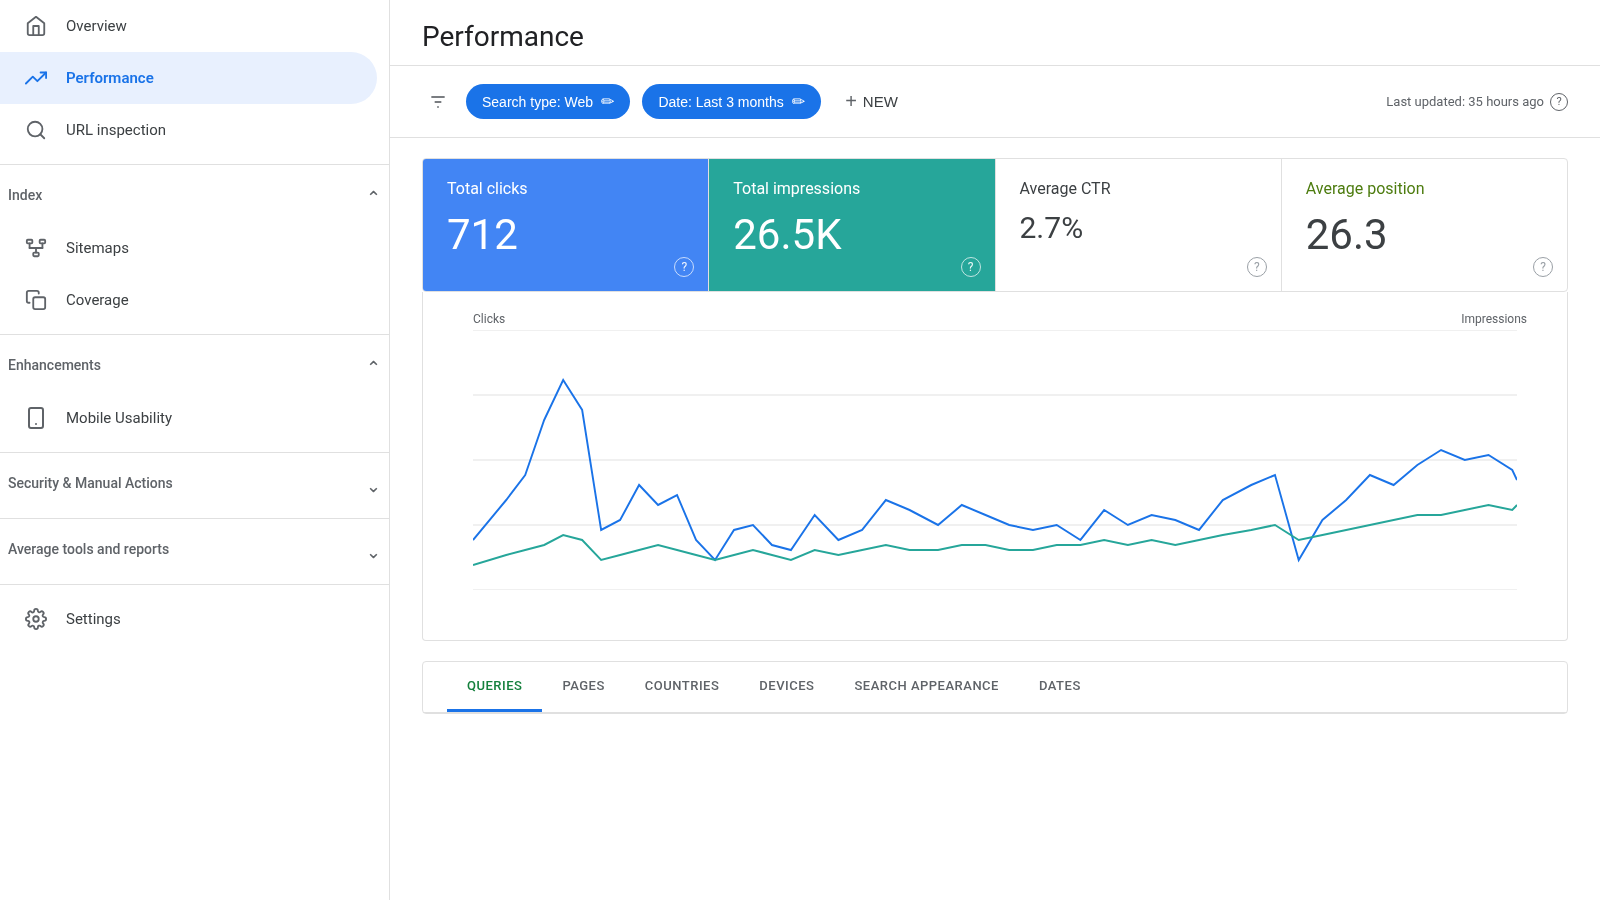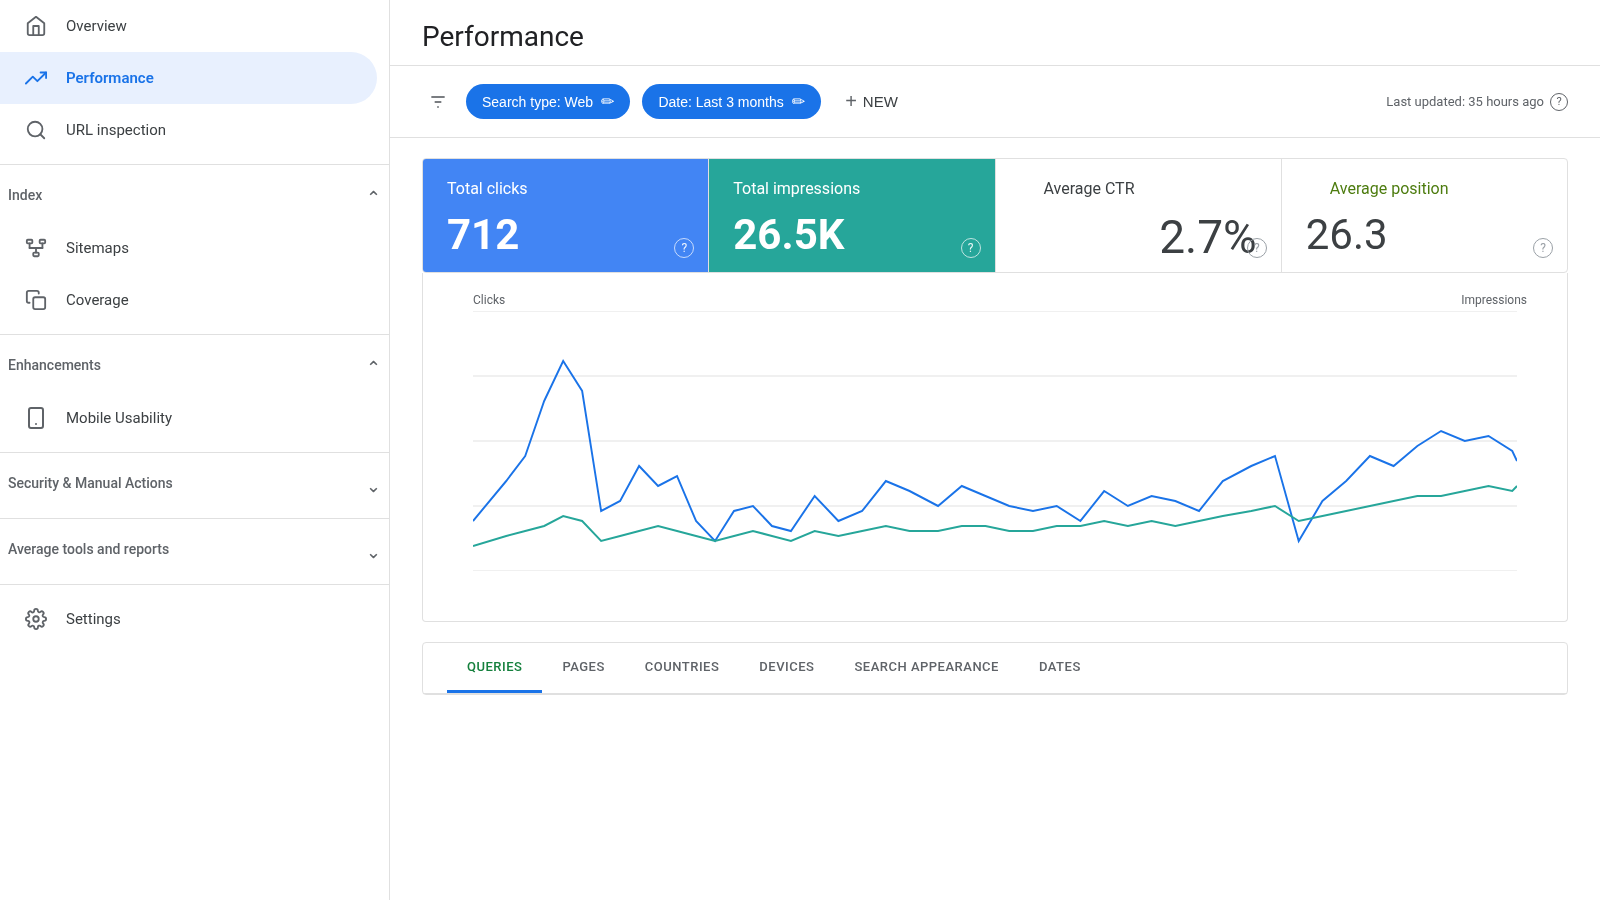--- a/index.html
+++ b/index.html
@@ -131,49 +131,49 @@
     
     .metric-cards {
       display: flex;
       margin: 20px 32px 0 32px;
       border: 1px solid #e0e0e0;
       border-radius: 4px;
       overflow: hidden;
     }
     .metric-card {
       flex: 1;
-      padding: 20px 24px 8px 24px;
+      padding: 20px 24px 32px 24px;
       position: relative;
       border-right: 1px solid #e0e0e0;
     }
     .metric-card:last-child { border-right: none; }
     .metric-card.blue { background: #4285f4; color: #fff; }
     .metric-card.teal { background: #26a69a; color: #fff; }
     .metric-card-label { font-size: 16px; font-weight: 400; margin-bottom: 12px; }
-    .metric-card-value { font-size: 42px; font-weight: 700; }
+    .metric-card-value { font-size: 42px; font-weight: 400; }
     .metric-card .help-icon {
       position: absolute;
       bottom: 14px;
       right: 14px;
       width: 20px;
       height: 20px;
       border: 1.5px solid rgba(255,255,255,0.7);
       border-radius: 50%;
       display: flex;
       align-items: center;
       justify-content: center;
       font-size: 12px;
       color: rgba(255,255,255,0.9);
       cursor: pointer;
     }
     .metric-card.white .help-icon {
       border-color: #9aa0a6;
       color: #9aa0a6;
     }
-    .metric-card.white .metric-card-label { color: #3c4043; margin-left: 24px; }
+    .metric-card.white .metric-card-label { color: #3c4043; }
     .metric-card.white .metric-card-value { color: #3c4043; }
 
     
     .chart-container {
       margin: 0 32px;
       padding: 20px 0 10px 0;
       border: 1px solid #e0e0e0;
       border-top: none;
       border-radius: 0 0 4px 4px;
     }
@@ -376,21 +376,21 @@
       <div class="metric-card-value">712</div>
       <span class="help-icon">?</span>
     </div>
     <div class="metric-card teal">
       <div class="metric-card-label">Total impressions</div>
       <div class="metric-card-value">26.5K</div>
       <span class="help-icon">?</span>
     </div>
     <div class="metric-card white" style="border-right:1px solid #e0e0e0;">
       <div class="metric-card-label" style="color:#3c4043;">Average CTR</div>
-      <div class="metric-card-value" style="color:#3c4043;font-size:46px;font-weight:400;text-align:right;">2.7%</div>
+      <div class="metric-card-value" style="color:#3c4043;font-size:30px;font-weight:400;">2.7%</div>
       <span class="help-icon" style="border-color:#9aa0a6;color:#9aa0a6;">?</span>
     </div>
     <div class="metric-card white">
       <div class="metric-card-label" style="color:#4d7c0f;">Average position</div>
       <div class="metric-card-value" style="color:#3c4043;font-size:42px;font-weight:400;">26.3</div>
       <span class="help-icon" style="border-color:#9aa0a6;color:#9aa0a6;">?</span>
     </div>
   </div>
 
   <div class="chart-container">

